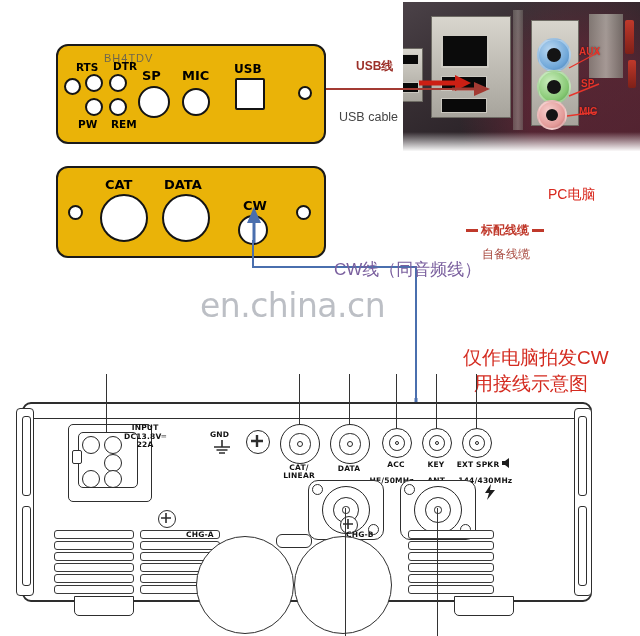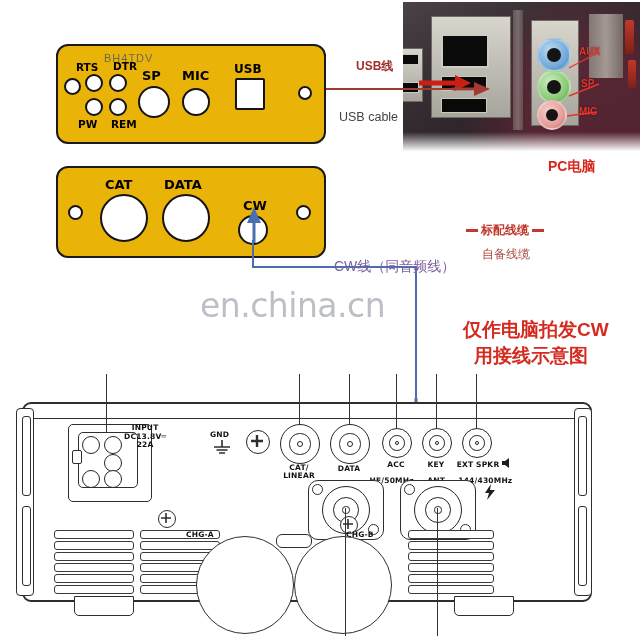--- a/index.html
+++ b/index.html
@@ -17,22 +17,22 @@
 
   
   .mlink-title{font-family:"DejaVu Sans",sans-serif;font-size:19px;font-weight:600;
                letter-spacing:1px;color:#111;}
   .foryaesu{font-family:"DejaVu Sans",sans-serif;font-size:17px;color:#111;letter-spacing:.5px;}
   .small-bold{font-size:10.5px;font-weight:bold;font-family:"DejaVu Sans",sans-serif;}
   .big-bold{font-size:13px;font-weight:bold;font-family:"DejaVu Sans",sans-serif;}
 
   
   .red-txt{color:#c0392b;font-size:12px;white-space:nowrap;}
-  .red-big{color:#d42b20;font-size:19px;font-weight:bold;white-space:nowrap;line-height:1.25;}
-  .blue-txt{color:#6a5acd;font-size:14px;white-space:nowrap;}
+  .red-big{color:#d42b20;font-size:19px;font-weight:normal;white-space:nowrap;line-height:1.25;margin-top:28px;}
+  .blue-txt{color:#6a5acd;font-size:17px;white-space:nowrap;}
   .dark-txt{color:#333;font-size:12.5px;white-space:nowrap;}
 
   
   .hline{position:absolute;height:2px;background:#a33a32;}
   .bline{position:absolute;background:#4a6fae;}
 
   
   #watermark{position:absolute;left:200px;top:286px;font-size:33px;color:#b9bcc2;
              font-family:"DejaVu Sans",sans-serif;letter-spacing:-0.5px;opacity:.95;
              pointer-events:none;}

